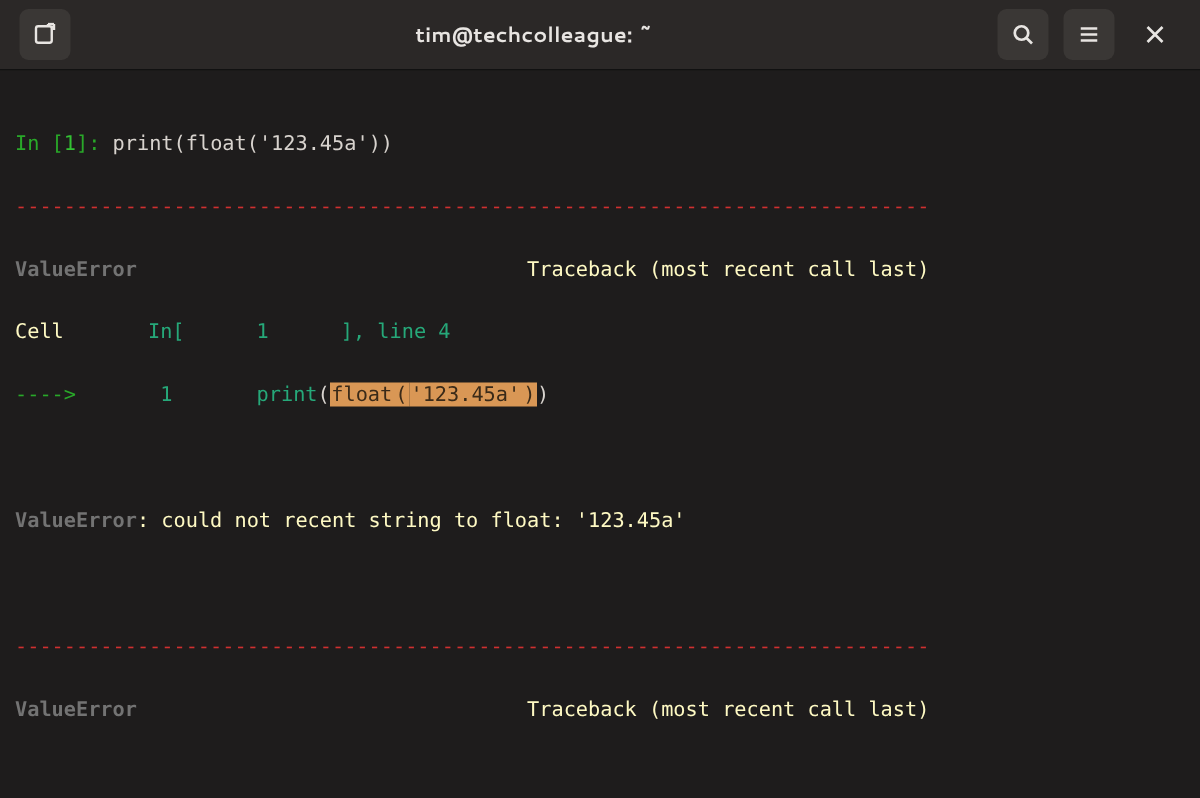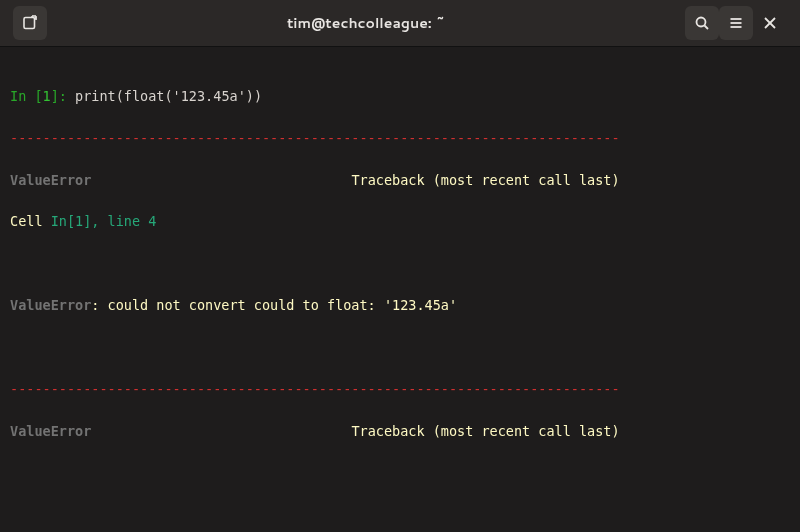--- a/index.html
+++ b/index.html
@@ -12,20 +12,21 @@
     font-size: 13.5px;
     color: #d0ccc8;
     overflow: hidden;
   }
   .titlebar {
     height: 46px;
     background: #2b2827;
     display: flex;
     align-items: center;
     padding: 0 13px;
+    gap: 10px;
     border-bottom: 1px solid #111;
   }
   .tb-btn {
     width: 34px;
     height: 34px;
     border-radius: 6px;
     background: #3a3735;
     display: flex;
     align-items: center;
     justify-content: center;
@@ -41,21 +42,21 @@
     font-family: Cantarell, "DejaVu Sans", sans-serif;
     font-size: 14px;
     font-weight: 600;
     color: #e8e5e2;
   }
   .terminal {
     padding: 18px 10px 10px 10px;
     line-height: 1.55;
     white-space: pre;
   }
-  .teal   { color: #26a879; }
+  .teal   { color: #26a879; margin-left: 48px; }
   .green  { color: #29a829; text-align: center; }
   .brightgreen { color:#33c233; }
   .redb   { color: #737373; font-weight: bold; }
   .dim    { color: #fef9c3; }
   .white  { color: #d8d3ce; }
   .hl {
     background: #d99755;
     color: #3a2a18;
     padding: 0 1px;
   }
@@ -95,22 +96,23 @@
       <line x1="12" y1="2" x2="2" y2="12"></line>
     </svg>
   </div>
 </div>
 
 <div class="terminal">
 <span class="row"><span class="green">In [</span><span class="brightgreen">1</span><span class="green">]: </span><span class="white">print</span><span class="white">(</span><span class="white">float</span><span class="white">(</span><span class="white">'123.45a'</span><span class="white">))</span></span>
 <span class="row divider">---------------------------------------------------------------------------</span>
 <span class="row"><span class="redb">ValueError</span><span class="dim">                                </span><span class="dim">Traceback (most recent call last)</span></span>
 <span class="row"><span class="dim">Cell </span><span class="teal">In[</span><span class="teal">1</span><span class="teal">], line 4</span></span>
+<span class="row"><span class="green">----&gt; </span><span class="teal">1</span><span> </span><span class="teal">print</span><span class="white">(</span><span class="hl">float</span><span class="hl">(</span><span class="hl">'123.45a'</span><span class="hl">)</span><span class="white">)</span></span>
 <span class="row"> </span>
-<span class="row"><span class="redb">ValueError</span><span class="dim">: could not convert could to float: </span><span class="dim">'123.45a'</span></span>
+<span class="row"><span class="redb">ValueError</span><span class="dim">: could not recent string to float: </span><span class="dim">'123.45a'</span></span>
 <span class="row"> </span>
 <span class="row divider">---------------------------------------------------------------------------</span>
 <span class="row"><span class="redb">ValueError</span><span class="dim">                                </span><span class="dim">Traceback (most recent call last)</span></span>
 
 
 
 
 
 
 

